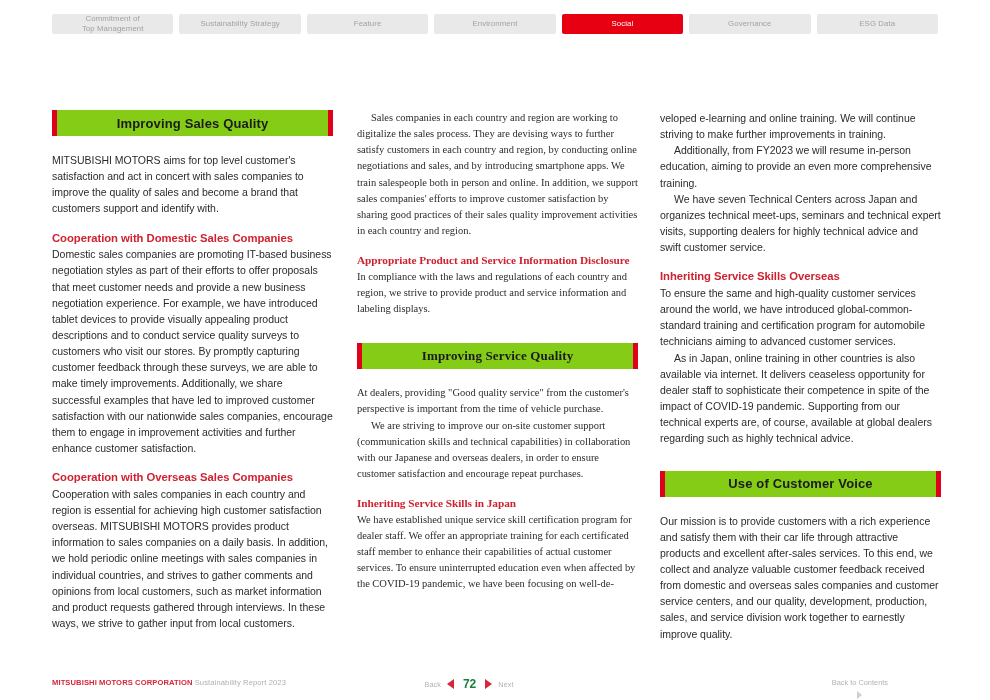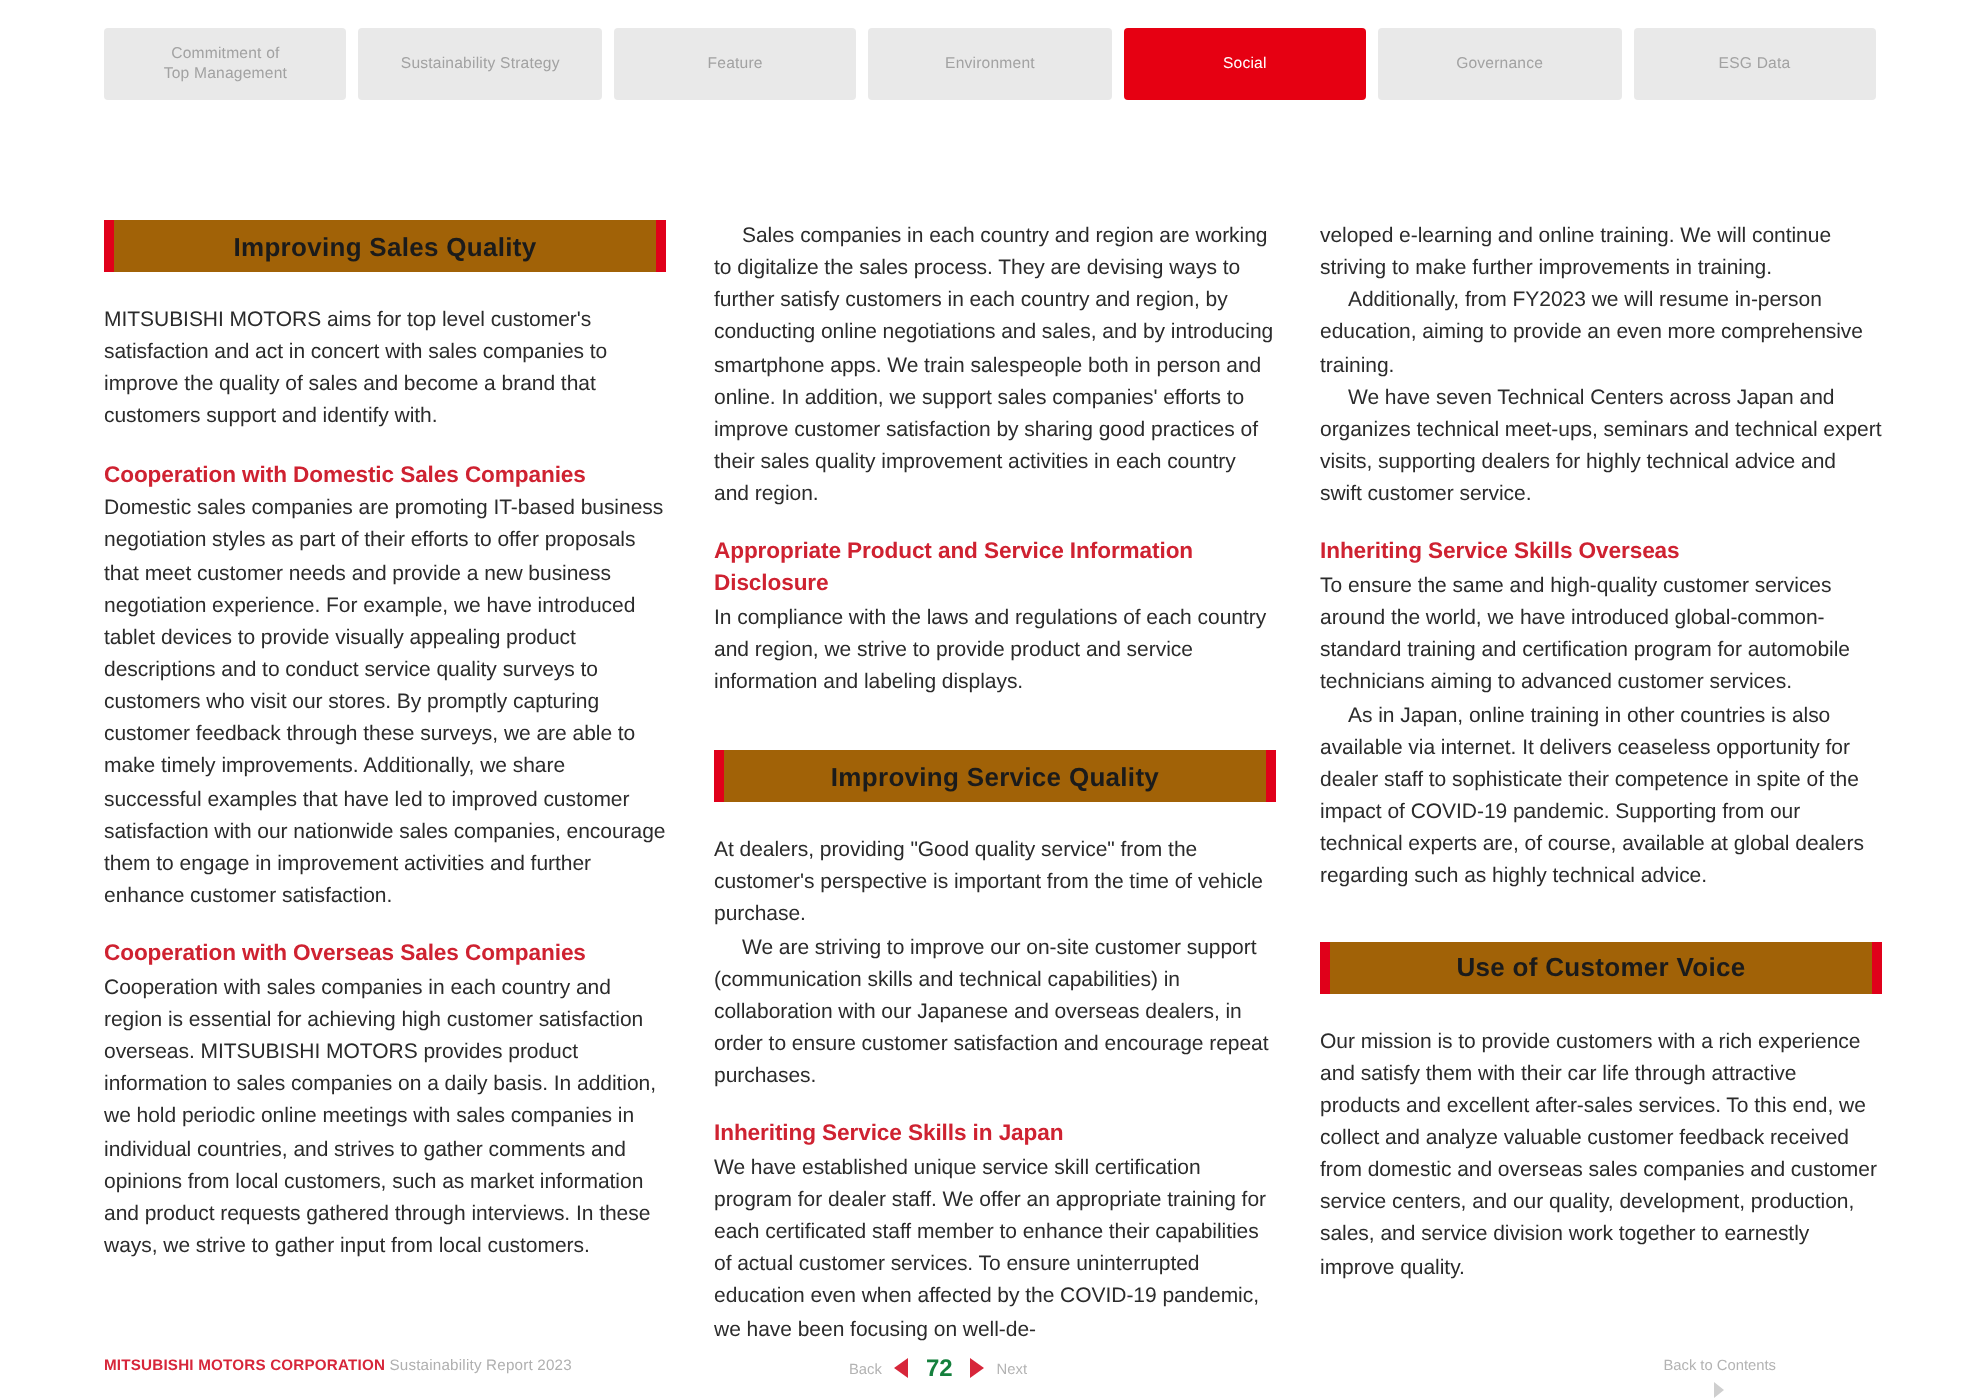--- a/index.html
+++ b/index.html
@@ -7,21 +7,21 @@
     width: 990px; height: 700px;
     background: #ffffff;
     font-family: "Liberation Sans", sans-serif;
     overflow: hidden;
   }
 
   
   .tabbar {
     position: absolute;
     top: 14px; left: 52px;
-    width: 886px; height: 36px;
+    width: 886px; height: 20px;
     display: flex;
     gap: 6px;
   }
   .tab {
     flex: 1 1 0;
     background: #e9e9e9;
     border-radius: 2px;
     display: flex;
     align-items: center;
     justify-content: center;
@@ -45,27 +45,27 @@
     position: absolute;
     top: 110px; left: 0;
     width: 990px; height: 560px;
   }
   .col {
     position: absolute;
     top: 0;
     width: 281px;
   }
   .col-1 { left: 52px; }
-  .col-2 { left: 357px; }
+  .col-2 { left: 357px; font-family: Liberation Serif, serif; }
   .col-3 { left: 660px; }
 
   
   .banner {
     position: relative;
-    background: #a16207;
+    background: #84cc16;
     height: 26px;
     display: flex;
     align-items: center;
     justify-content: center;
     margin-bottom: 16px;
   }
   .banner::before,
   .banner::after {
     content: "";
     position: absolute;

